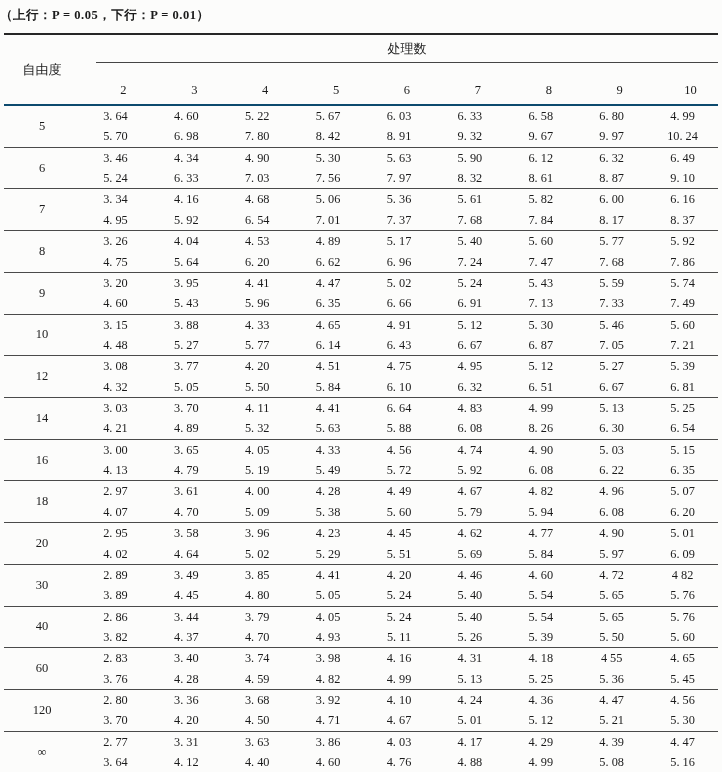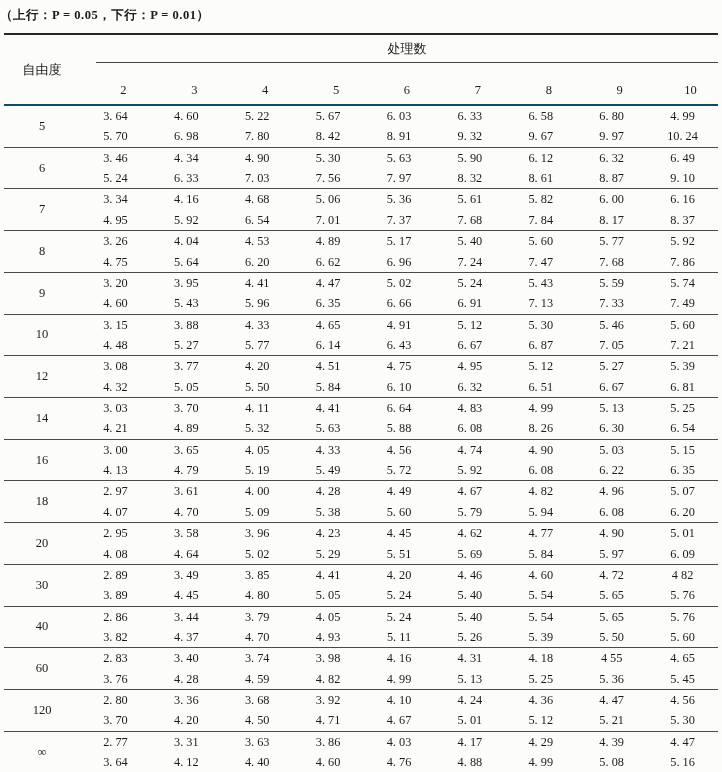--- a/index.html
+++ b/index.html
@@ -308,21 +308,21 @@
           <div class="df">20</div>
           <div class="cell">2. 95</div>
           <div class="cell">3. 58</div>
           <div class="cell">3. 96</div>
           <div class="cell">4. 23</div>
           <div class="cell">4. 45</div>
           <div class="cell">4. 62</div>
           <div class="cell">4. 77</div>
           <div class="cell">4. 90</div>
           <div class="cell">5. 01</div>
-          <div class="cell">4. 08</div>
+          <div class="cell">4. 02</div>
           <div class="cell">4. 64</div>
           <div class="cell">5. 02</div>
           <div class="cell">5. 29</div>
           <div class="cell">5. 51</div>
           <div class="cell">5. 69</div>
           <div class="cell">5. 84</div>
           <div class="cell">5. 97</div>
           <div class="cell">6. 09</div>
         </div>
         <div class="grp">

